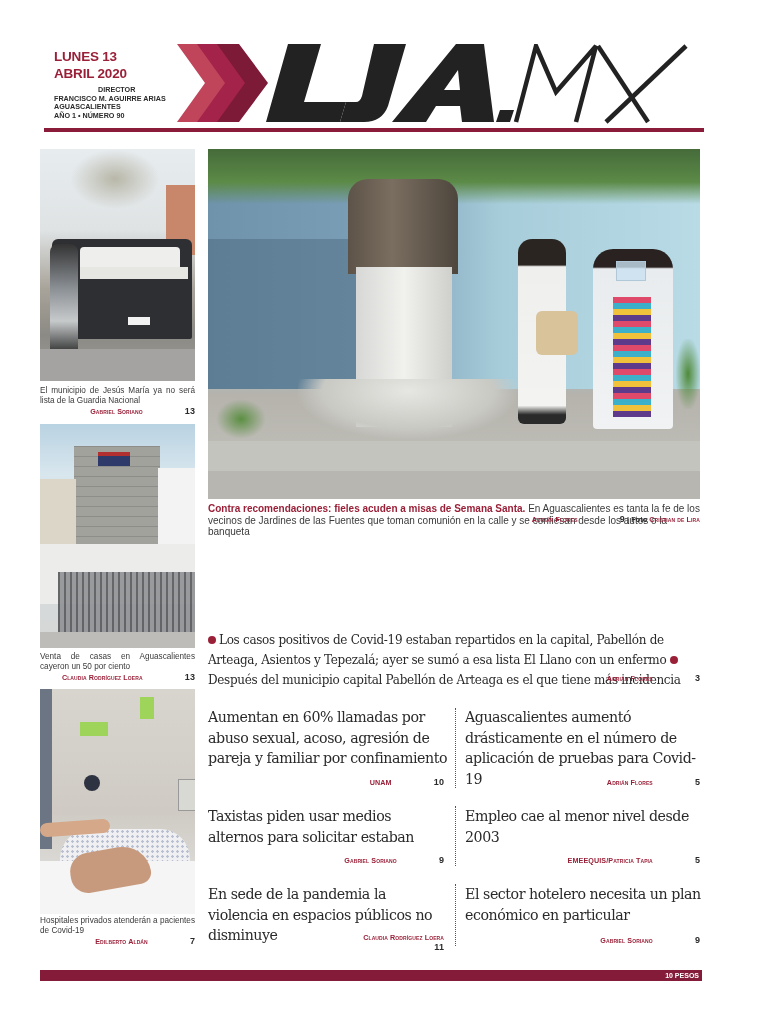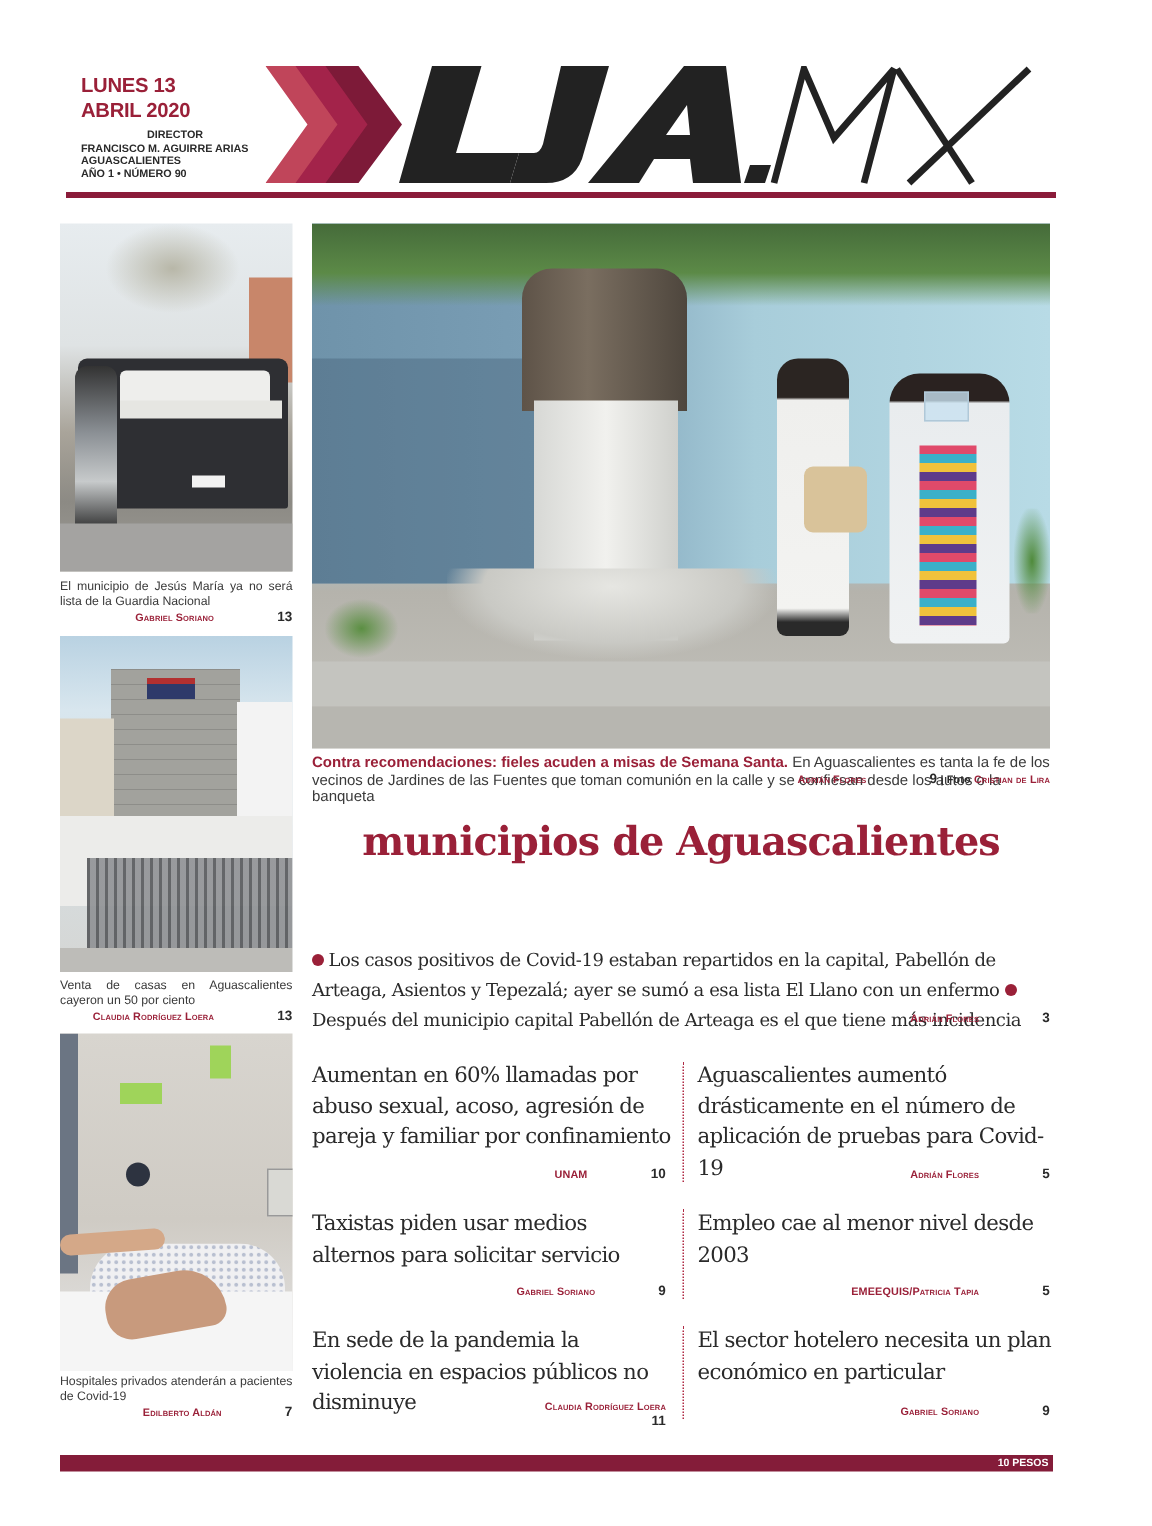--- a/index.html
+++ b/index.html
@@ -142,21 +142,20 @@
 </div>
 <div class="abs credit" style="left:450px;top:514px;width:250px;">
   <span>Adrián Flores</span>
   <span class="pg">9</span>
   <span class="sep">|</span>
   <span class="foto">Foto</span>
   <span>Cristian de Lira</span>
 </div>
 
 <div class="abs headline" style="left:200px;top:545px;width:508px;">
-  <div>municipios de Aguascalientes</div>
 </div>
 
 <div class="abs dek" style="left:208px;top:630px;width:494px;">
   <span class="bullet"></span><span>Los casos positivos de Covid-19 estaban repartidos en la capital, Pabellón de Arteaga, Asientos y Tepezalá; ayer se sumó a esa lista El Llano con un enfermo</span>
   <span class="bullet"></span><span>Después del municipio capital Pabellón de Arteaga es el que tiene más incidencia</span>
 </div>
 <div class="abs credit" style="left:560px;top:673px;width:140px;">
   <span>Adrián Flores</span>
   <span class="pg">3</span>
 </div>
@@ -166,21 +165,21 @@
   <span>UNAM</span>
   <span class="pg">10</span>
 </div>
 <div class="abs vdiv" style="left:455px;top:708px;height:80px;"></div>
 <div class="abs story" style="left:465px;top:707px;width:240px;">Aguascalientes aumentó drásticamente en el número de aplicación de pruebas para Covid-19</div>
 <div class="abs credit" style="left:560px;top:777px;width:140px;">
   <span>Adrián Flores</span>
   <span class="pg">5</span>
 </div>
 
-<div class="abs story" style="left:208px;top:806px;width:240px;">Taxistas piden usar medios alternos para solicitar servicio</div>
+<div class="abs story" style="left:208px;top:806px;width:240px;">Taxistas piden usar medios alternos para solicitar estaban</div>
 <div class="abs credit" style="left:300px;top:855px;width:144px;">
   <span>Gabriel Soriano</span>
   <span class="pg">9</span>
 </div>
 <div class="abs vdiv" style="left:455px;top:806px;height:60px;"></div>
 <div class="abs story" style="left:465px;top:806px;width:240px;">Empleo cae al menor nivel desde 2003</div>
 <div class="abs credit" style="left:540px;top:855px;width:160px;">
   <span>EMEEQUIS/Patricia Tapia</span>
   <span class="pg">5</span>
 </div>

